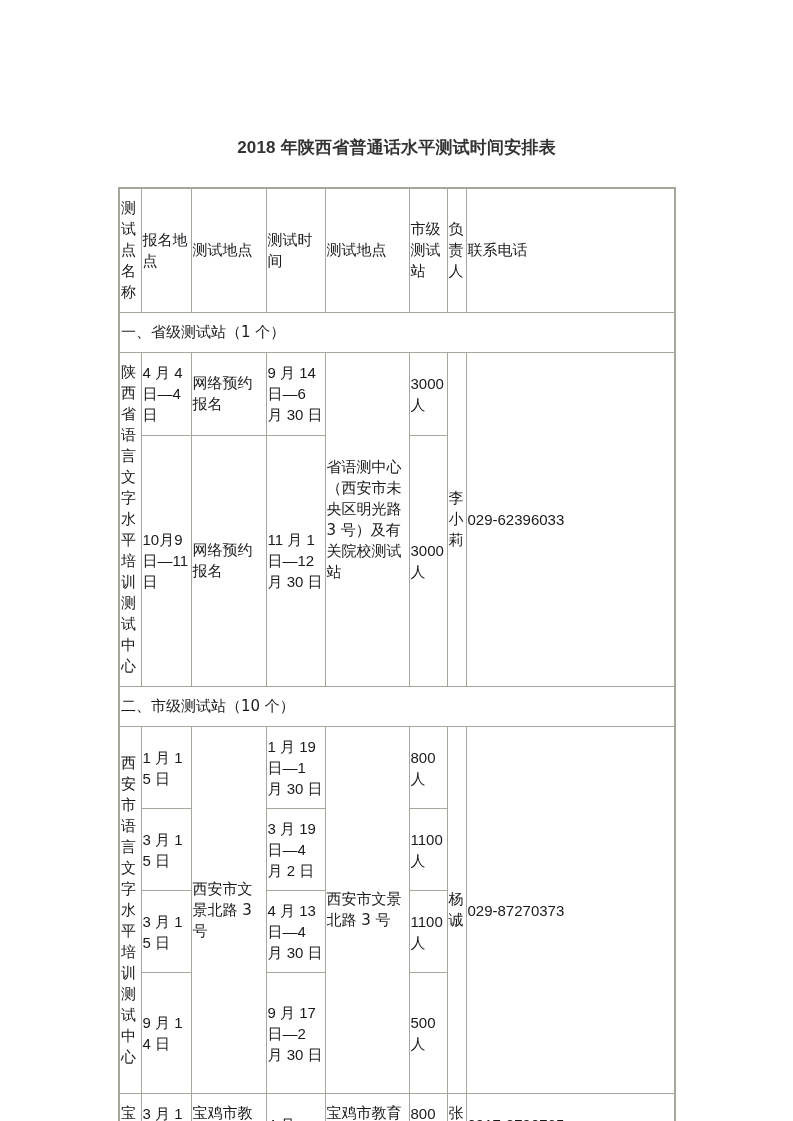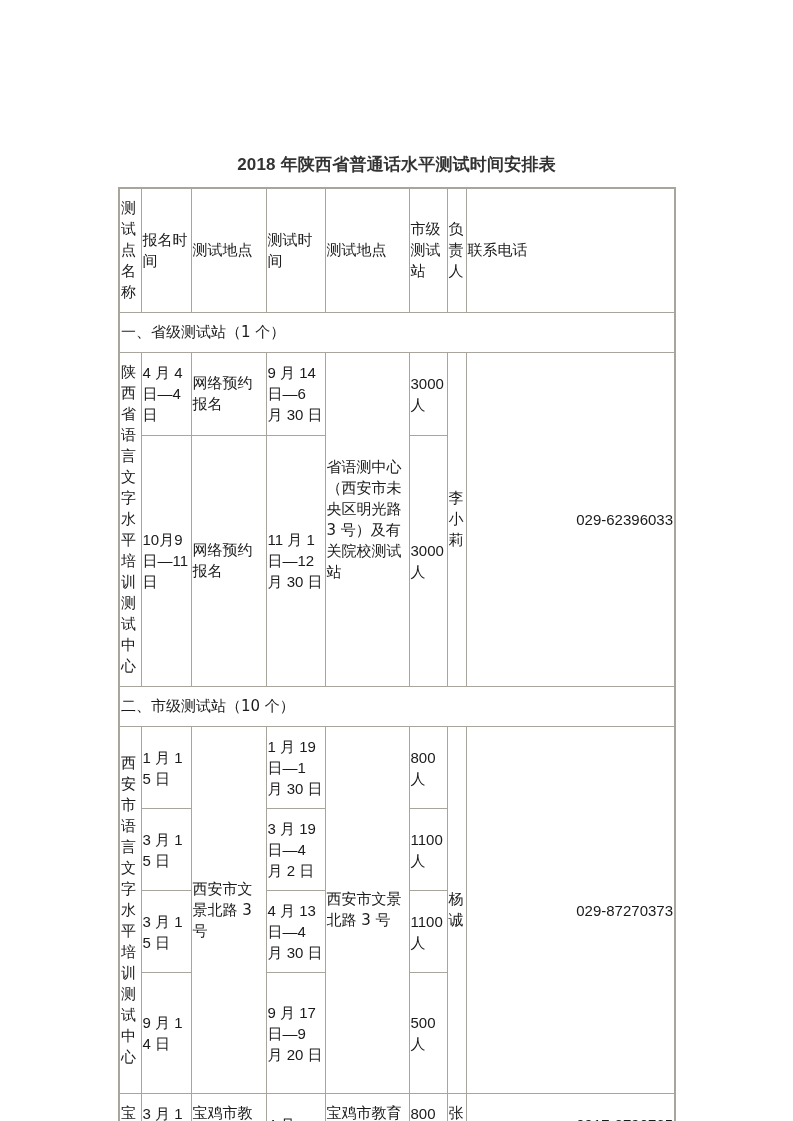--- a/index.html
+++ b/index.html
@@ -1,31 +1,31 @@
 <!DOCTYPE html>
 <html><head>
 <meta charset="utf-8">
 <style>
   html, body { margin: 0; padding: 0; background: #ffffff; }
   body { width: 793px; height: 1121px; position: relative; overflow: hidden;
          font-family: "DejaVu Sans", "Liberation Sans", sans-serif; color: #1a1a1a; }
-  .title { position: absolute; top: 153px; left: 0; width: 793px; text-align: center;
+  .title { position: absolute; top: 136px; left: 0; width: 793px; text-align: center;
            font-family: "Liberation Sans", "DejaVu Sans", sans-serif;
            font-size: 17px; font-weight: bold; color: #333; letter-spacing: 0.2px; }
   table.sched { position: absolute; top: 187px; left: 118px; width: 558px;
                 border-collapse: collapse; table-layout: fixed;
                 border: 2px solid #a8a59c; }
   table.sched td { border: 1.5px solid #a8a59c; vertical-align: middle;
                    padding: 9px 1px; font-size: 15px; line-height: 21px;
                    word-break: break-all; overflow: hidden; }
   td.vtext { text-align: left; line-height: 21px; }
   td.top { vertical-align: top; }
   .num { font-family: "Liberation Sans", sans-serif; font-size: 15px; }
   .section td { height: 21px; line-height: 21px; }
-  .phone { font-family: "Liberation Sans", sans-serif; font-size: 15px; text-align: right; }
+  .phone { font-family: "Liberation Sans", sans-serif; font-size: 15px; }
 </style>
 </head>
 <body>
 
 <div class="title">2018 年陕西省普通话水平测试时间安排表</div>
 
 <table class="sched">
   <colgroup>
     <col style="width:22px">
       <col style="width:50px">
@@ -33,21 +33,21 @@
       <col style="width:59px">
     <col style="width:84px">
       <col style="width:38px">
       <col style="width:19px">
       <col style="width:209px">
   </colgroup>
 
   <tbody>
       <tr style="height:107px">
     <td class="vtext">测试点名称</td>
-    <td>报名时间</td>
+    <td>报名地点</td>
     <td>测试地点</td>
     <td>测试时间</td>
     <td>测试地点</td>
     <td>市级测试站</td>
     <td>负责人</td>
     <td>联系电话</td>
   </tr>
 
   <tr class="section">
     <td colspan="8">一、省级测试站（1 个）</td>
@@ -89,21 +89,21 @@
     <td class="num">3 月 19 日—4 月 2 日</td>
     <td class="num">1100 人</td>
   </tr>
   <tr style="height:65px">
     <td class="num">3 月 15 日</td>
     <td class="num">4 月 13 日—4 月 30 日</td>
     <td class="num">1100 人</td>
   </tr>
   <tr style="height:121px">
     <td class="num">9 月 14 日</td>
-    <td class="num">9 月 17 日—9 月 20 日</td>
+    <td class="num">9 月 17 日—2 月 30 日</td>
     <td class="num">500 人</td>
   </tr>
 
   <tr style="height:36px">
     <td class="vtext top">宝鸡</td>
     <td class="num top">3 月 1 日-30</td>
     <td class="top">宝鸡市教育中心齐</td>
     <td class="num">4 月</td>
     <td class="top">宝鸡市教育中心传薪楼</td>
     <td class="num top">800 人</td>

